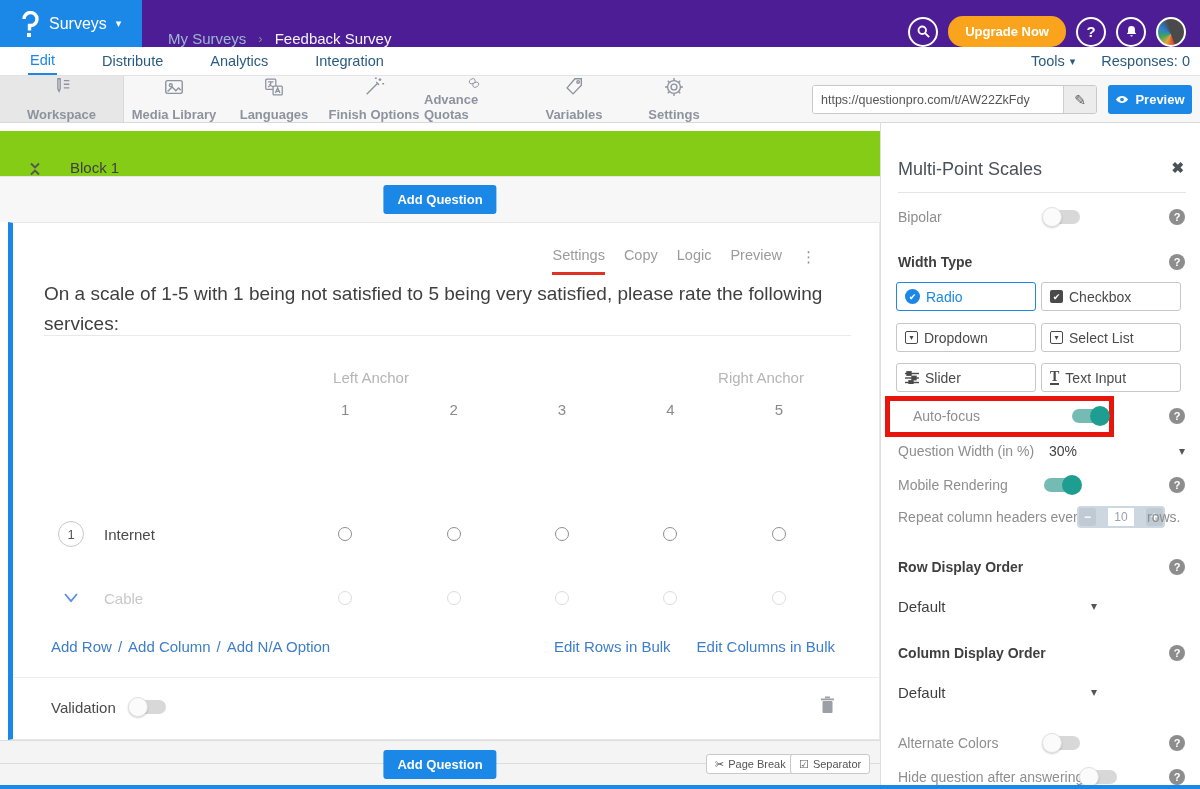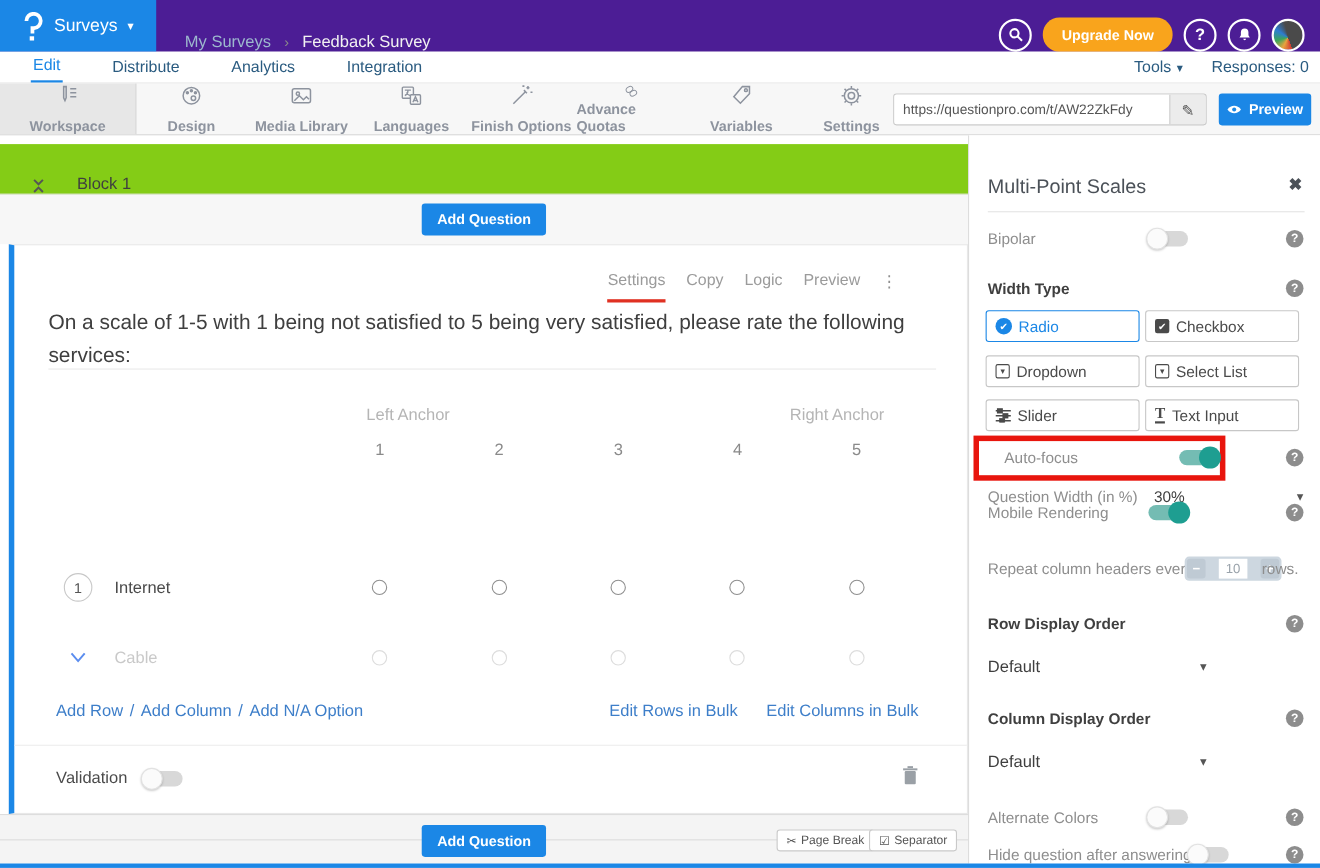--- a/index.html
+++ b/index.html
@@ -172,30 +172,20 @@
   <div class="toolbar">
     <div class="tool active">
       <svg width="22" height="22" viewBox="0 0 24 24" fill="none" stroke="#8d939e" stroke-width="1.5">
           <path d="M7.5 3v11l1.3 2.8L10 14V3z"></path>
           <path d="M14 5h6M14 9h6M14 13h6"></path>
         </svg>
       <span>Workspace</span>
     </div>
     <div class="tool">
       <svg width="22" height="22" viewBox="0 0 24 24" fill="none" stroke="#8d939e" stroke-width="1.5">
-          <circle cx="12" cy="12" r="8.2"></circle>
-          <circle cx="14" cy="14.5" r="2.2"></circle>
-          <circle cx="8" cy="9" r="1" fill="#8d939e"></circle>
-          <circle cx="12" cy="7" r="1" fill="#8d939e"></circle>
-          <circle cx="16" cy="9" r="1" fill="#8d939e"></circle>
-        </svg>
-      <span>Design</span>
-    </div>
-    <div class="tool">
-      <svg width="22" height="22" viewBox="0 0 24 24" fill="none" stroke="#8d939e" stroke-width="1.5">
           <rect x="3" y="5" width="18" height="14" rx="2"></rect>
           <circle cx="8.5" cy="10" r="1.6"></circle>
           <path d="M5 17l5-5 4 4 3-3 2.5 2.5"></path>
         </svg>
       <span>Media Library</span>
     </div>
     <div class="tool">
       <svg width="22" height="22" viewBox="0 0 24 24" fill="none" stroke="#8d939e" stroke-width="1.4">
           <rect x="3" y="3.5" width="11" height="11" rx="1"></rect>
           <path d="M5.5 6.5h6M8.5 6.5v1.2c0 2.2-1.4 3.6-3 4.3M7 8.8c1 1.9 2.6 2.9 4.5 3.2"></path>
@@ -435,21 +425,21 @@
         </span>
       <span class="help">?</span>
     </div>
 
     <div class="sb-row dd-row" style="top:317px;">
       <span class="sb-label">Question Width (in %)</span>
       <span class="sb-value" style="position:absolute;left:168px;">30%</span>
       <span class="sb-caret" style="position:absolute;right:15px;">▾</span>
     </div>
 
-    <div class="sb-row" style="top:332px;">
+    <div class="sb-row" style="top:351px;">
       <span class="sb-label">Mobile Rendering</span>
       <span class="toggle on">
           <span class="knob"></span>
         </span>
       <span class="help">?</span>
     </div>
 
     <div class="sb-row" style="top:383px;">
       <span class="sb-label">Repeat column headers every</span>
       <span class="stepper">

